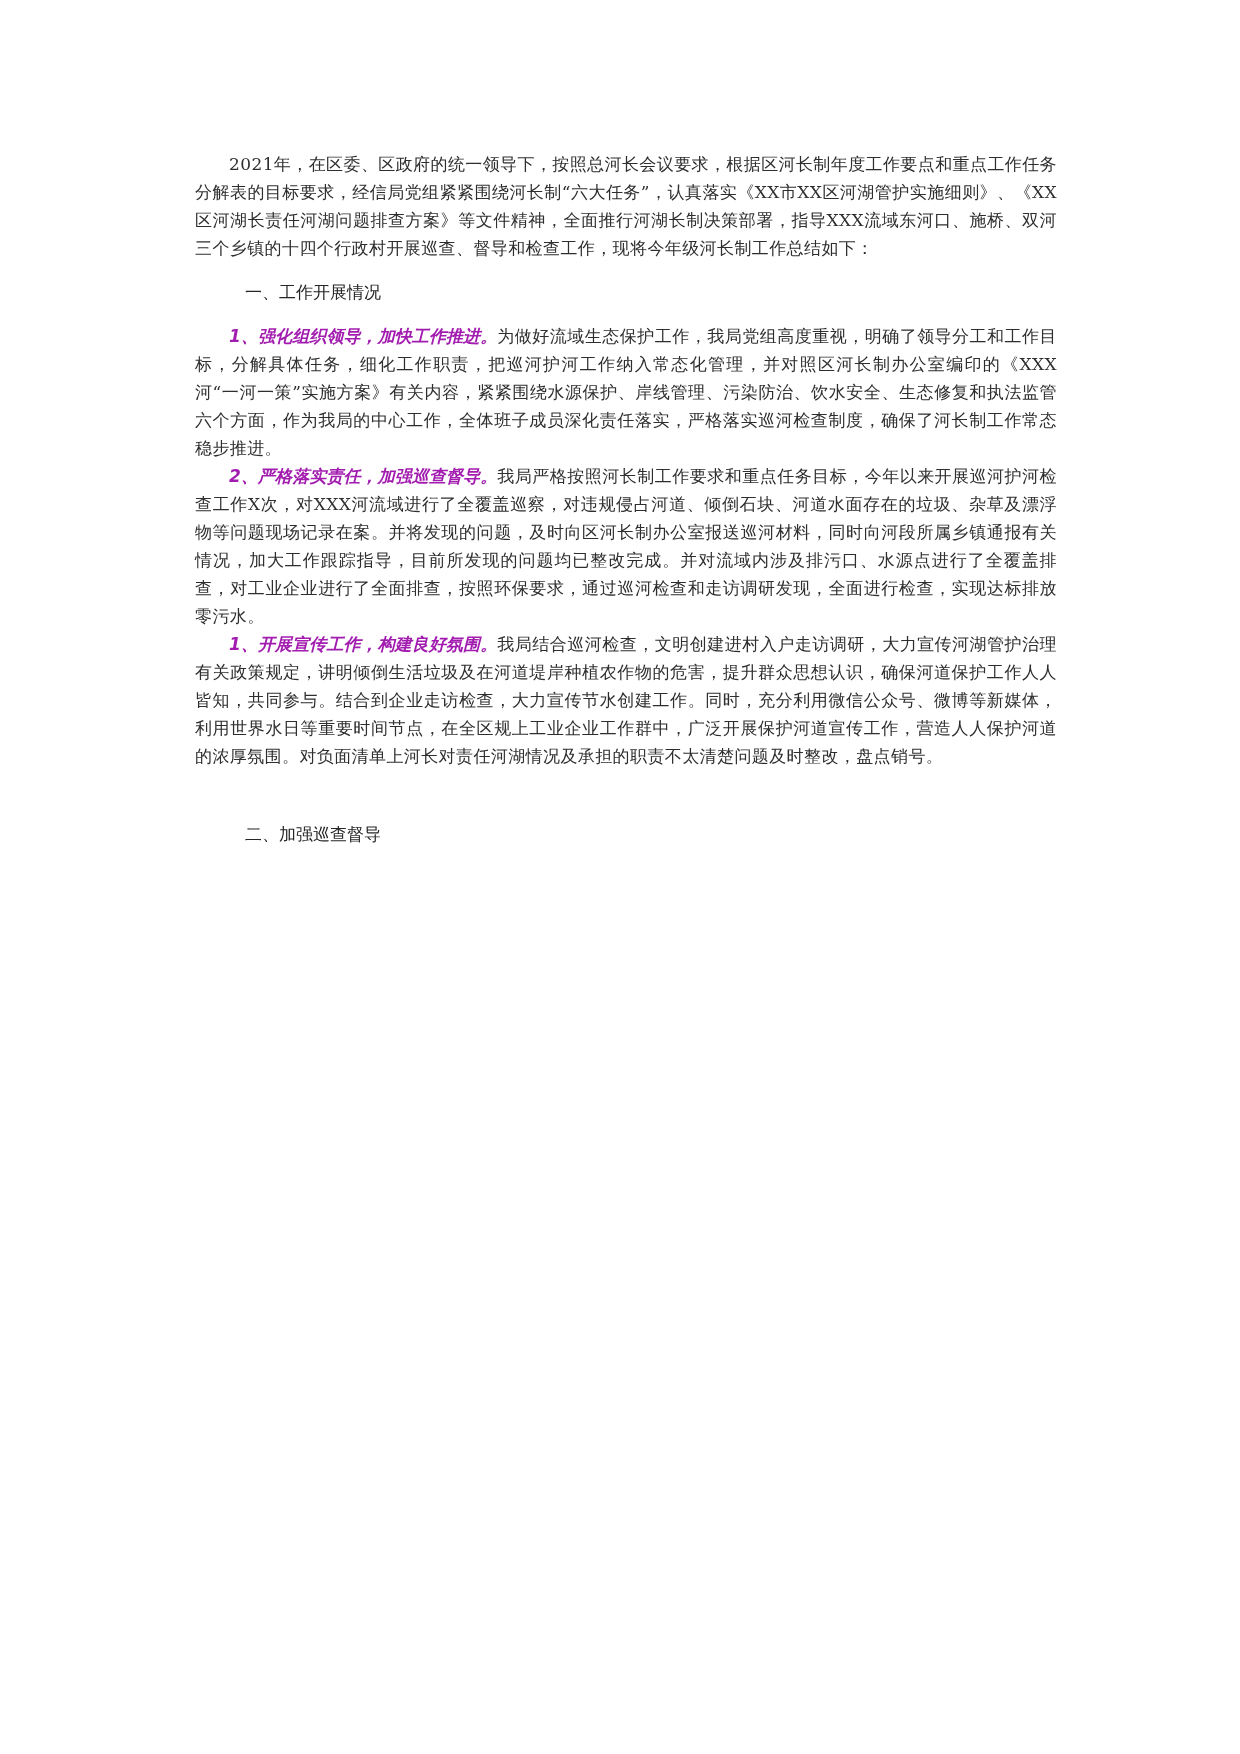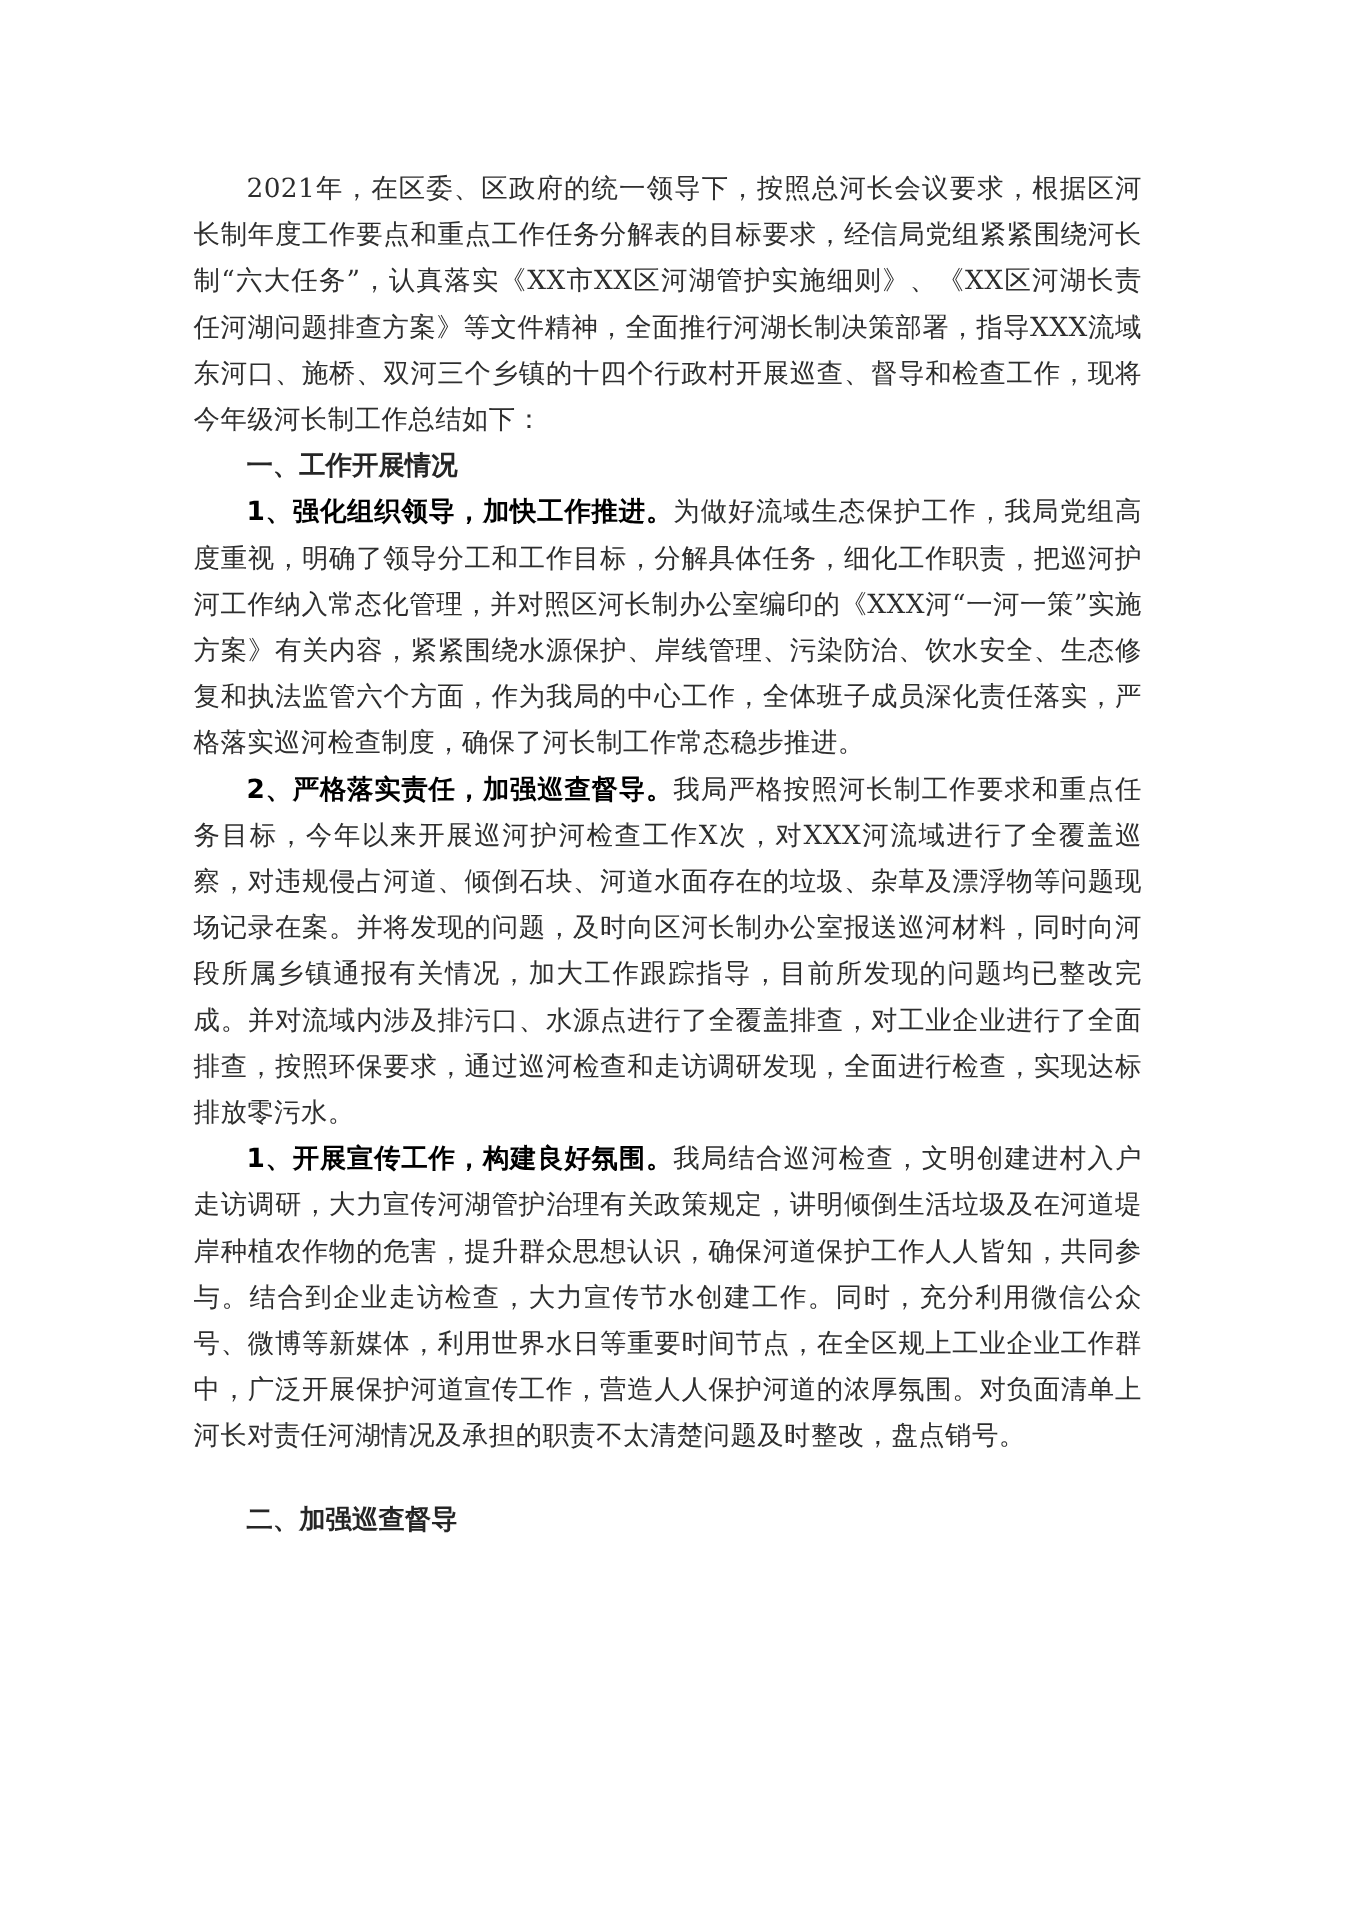--- a/index.html
+++ b/index.html
@@ -8,47 +8,48 @@
       background: #ffffff;
     }
     body {
       width: 1240px;
       height: 1754px;
       position: relative;
       overflow: hidden;
     }
     .page {
       position: absolute;
-      left: 176px;
+      left: 195px;
       top: 150px;
       width: 862px;
       color: #2e2e2e;
       font-family: "DejaVu Serif", "Liberation Serif", serif;
-      font-size: 24px;
-      line-height: 42px;
+      font-size: 17px;
+      line-height: 28px;
       letter-spacing: 0.4px;
       text-align: justify;
     }
     .para {
       margin: 0;
       text-indent: 2em;
     }
     .heading {
-      margin: 0;
+      margin: 16px;
       text-indent: 2em;
       font-family: "DejaVu Sans", "Liberation Sans", sans-serif;
-      font-weight: bold;
+      font-weight: normal;
       color: #262626;
       letter-spacing: 0px;
     }
     .lead {
       font-family: "DejaVu Sans", "Liberation Sans", sans-serif;
       font-weight: bold;
-      color: #000000;
+      color: #a21caf;
       letter-spacing: 0px;
+      font-style: italic;
     }
     .blank {
       height: 34.4px;
     }
   </style>
 </head>
 <body>
 
 <div class="page">
   <p class="para">2021年，在区委、区政府的统一领导下，按照总河长会议要求，根据区河长制年度工作要点和重点工作任务分解表的目标要求，经信局党组紧紧围绕河长制“六大任务”，认真落实《XX市XX区河湖管护实施细则》、《XX区河湖长责任河湖问题排查方案》等文件精神，全面推行河湖长制决策部署，指导XXX流域东河口、施桥、双河三个乡镇的十四个行政村开展巡查、督导和检查工作，现将今年级河长制工作总结如下：</p>

